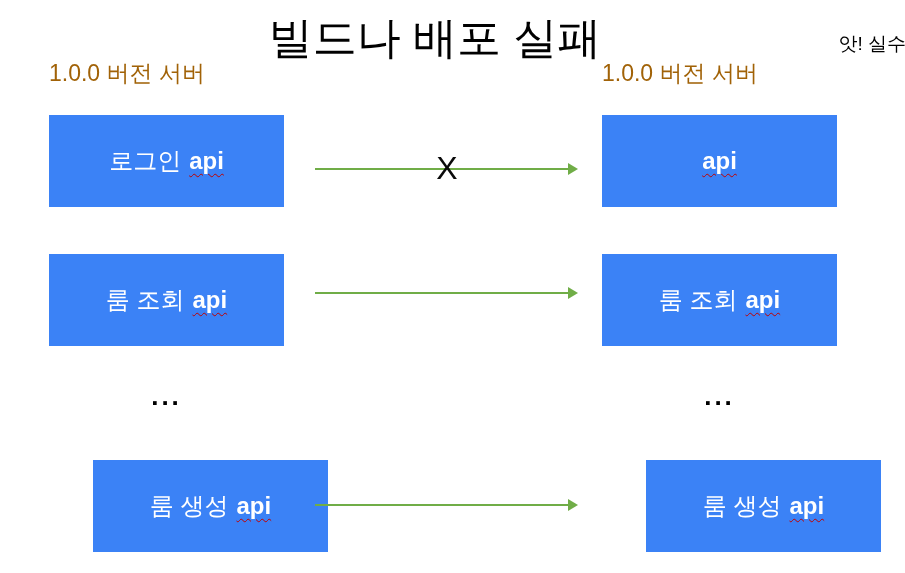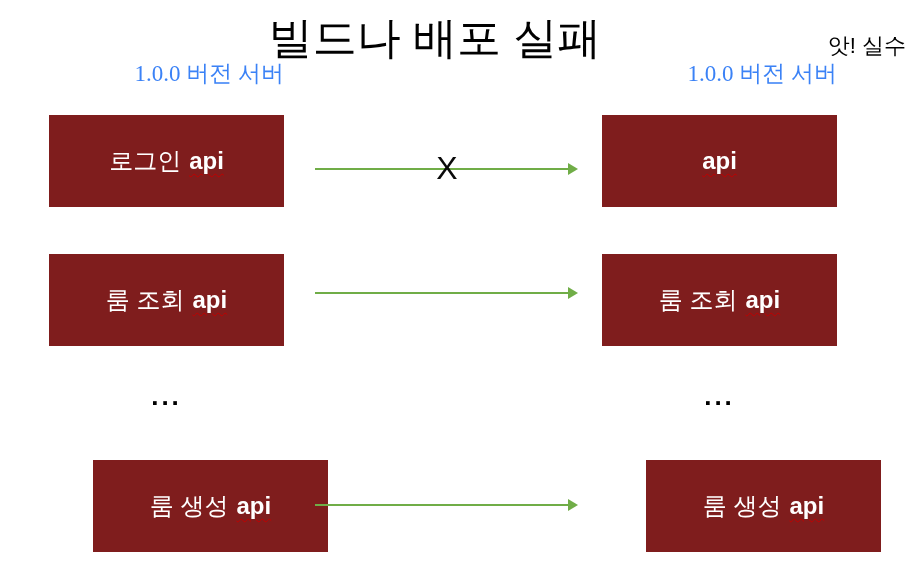--- a/index.html
+++ b/index.html
@@ -21,42 +21,41 @@
     text-align: center;
     font-size: 44px;
     line-height: 1.2;
     color: #000000;
     white-space: nowrap;
   }
   .annotation {
     position: absolute;
     top: 31px;
     right: 19px;
-    font-size: 22px;
+    font-size: 19px;
     color: #000000;
     white-space: nowrap;
   }
   .col-header {
     position: absolute;
     top: 58px;
     width: 235px;
-    text-align: right;
+    text-align: left;
     font-size: 23px;
-    color: #3b82f6;
+    color: #a16207;
     white-space: nowrap;
-    font-family: Liberation Serif, serif;
   }
   .col-left  { left: 49px; }
   .col-right { left: 602px; }
 
   .api-box {
     position: absolute;
     width: 235px;
     height: 92px;
-    background: #7f1d1d;
+    background: #3b82f6;
     color: #ffffff;
     display: flex;
     align-items: center;
     justify-content: center;
     gap: 8px;
     font-size: 24px;
     white-space: nowrap;
   }
   .row1 { top: 115px; }
   .row2 { top: 254px; }

